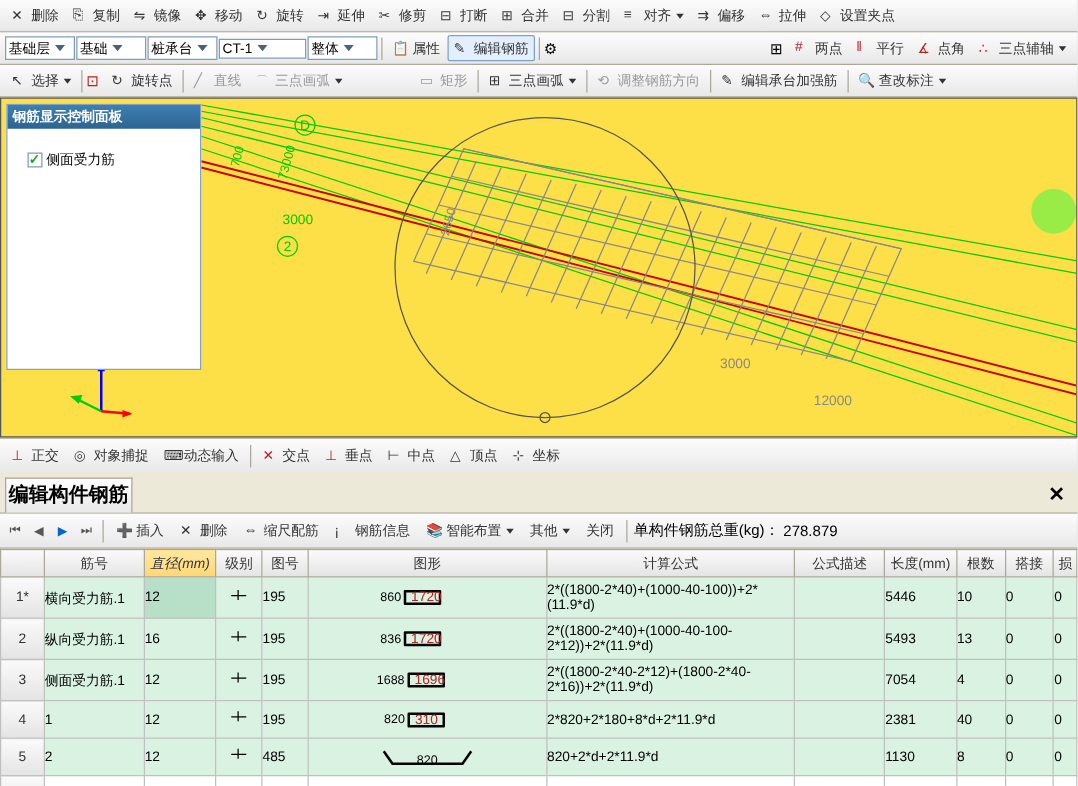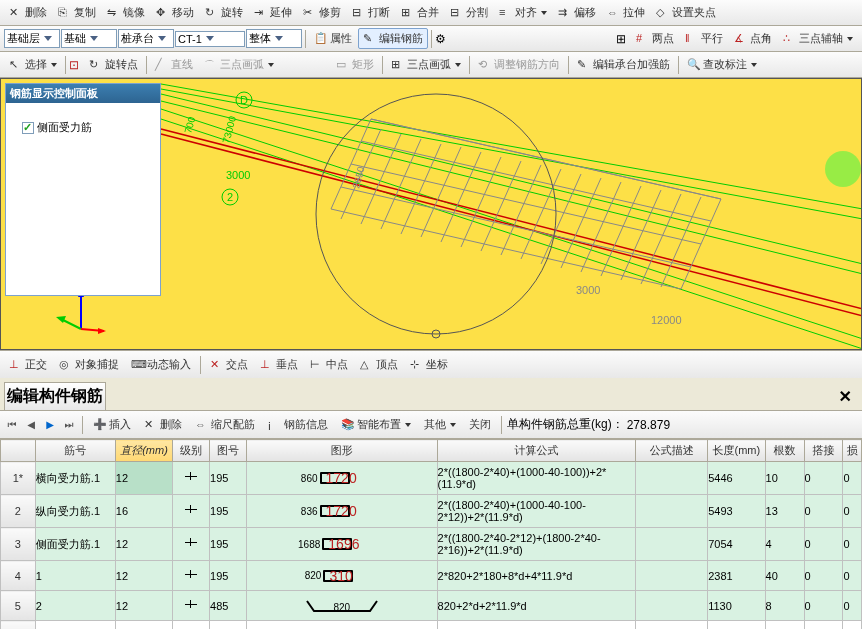--- a/index.html
+++ b/index.html
@@ -27,21 +27,21 @@
 .navbtn { width:16px; height:16px; border:1px solid transparent; display:inline-flex; align-items:center; justify-content:center; cursor:pointer; font-size:10px; color:#555; }
 .grid { background:#fff; }
 .grid table { border-collapse:collapse; width:100%; table-layout:fixed; }
 .grid th { background:linear-gradient(#fafafa,#e4e4e4); border:1px solid #aca899; padding:3px 2px; font-size:11px; font-weight:normal; text-align:center; color:#333; }
 .grid th.sel { background:linear-gradient(#ffe7a2,#ffd873);font-style:italic; }
 .grid td { border:1px solid #c0c0c0; padding:4px 3px; font-size:11px; background:#d9f2e2; text-align:center; height:30px; }
 .grid td.rowhead { background:linear-gradient(#fafafa,#e4e4e4); text-align:center; color:#333; }
 .grid td.left { text-align:left; padding-left:0; }
 .shape-box { display:inline-flex; align-items:center; gap:2px; }
 .shape-rect { display:inline-block; width:30px; height:12px; border:2px solid #000; border-radius:1px; }
-.redtxt { color:#b22; font-size:14px; }
+.redtxt { color:#b22; font-size:11px; }
 .blktxt { font-size:10px; }
 .lv { display:inline-block; width:16px; height:12px; position:relative; }
 .lv::before { content:''; position:absolute; width:12px; height:1px; background:#000; top:5px; left:2px; }
 .lv::after { content:''; position:absolute; width:1px; height:8px; background:#000; top:1px; left:7px; }
 svg.canvas { width:100%; height:100%; display:block; }
 </style>
 </head>
 <body>
 
 <div class="toolbar">
@@ -448,21 +448,21 @@
           <td class="rowhead">4</td>
           <td class="left">1</td>
           <td class="left" style="">12</td>
           <td><span class="lv"></span></td>
           <td class="left">195</td>
           <td><div class="shape-box">
               <span class="blktxt">820</span>
               <span class="shape-rect"></span>
               <span class="redtxt" style="position:relative;left:-26px;top:0">310</span>
             </div></td>
-          <td class="left">2*820+2*180+8*d+4*11.9*d</td>
+          <td class="left">2*820+2*180+8*d+2*11.9*d</td>
           <td></td>
           <td class="left">2381</td>
           <td class="left">40</td>
           <td class="left">0</td>
           <td class="left">0</td>
         </tr>
         <tr>
           <td class="rowhead">5</td>
           <td class="left">2</td>
           <td class="left" style="">12</td>

